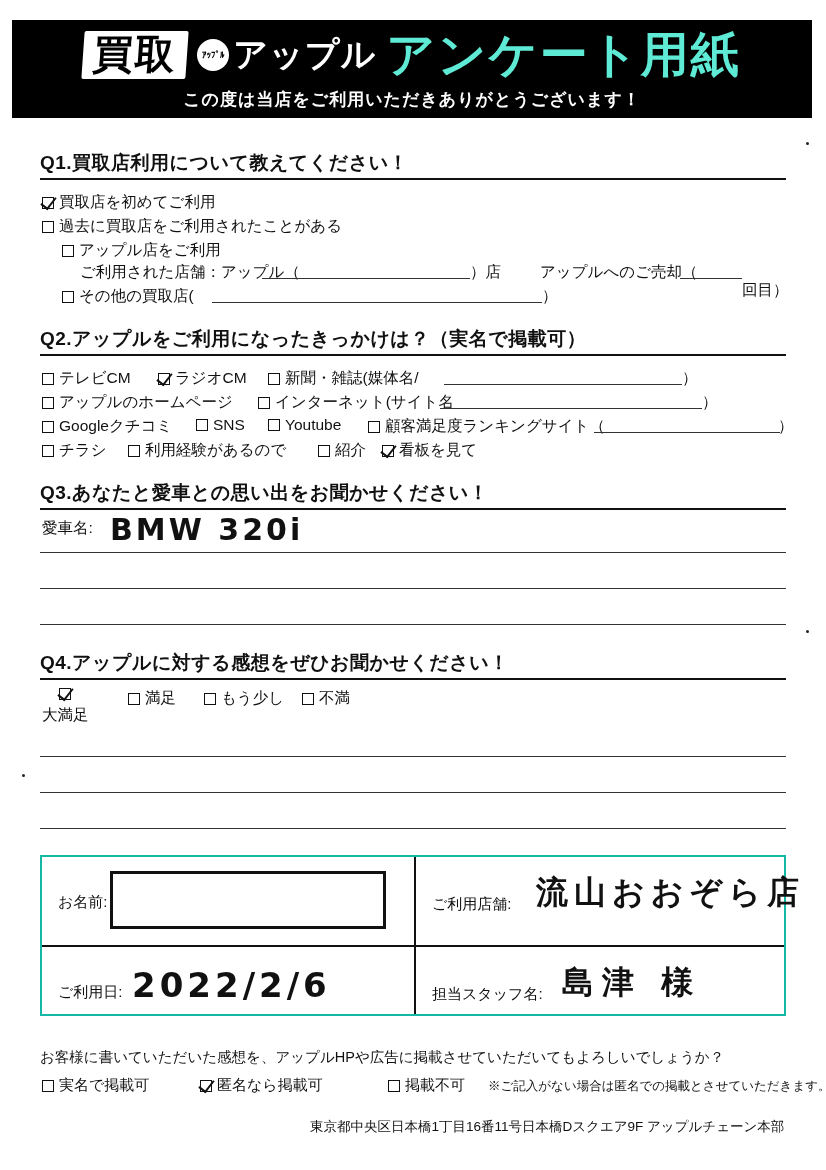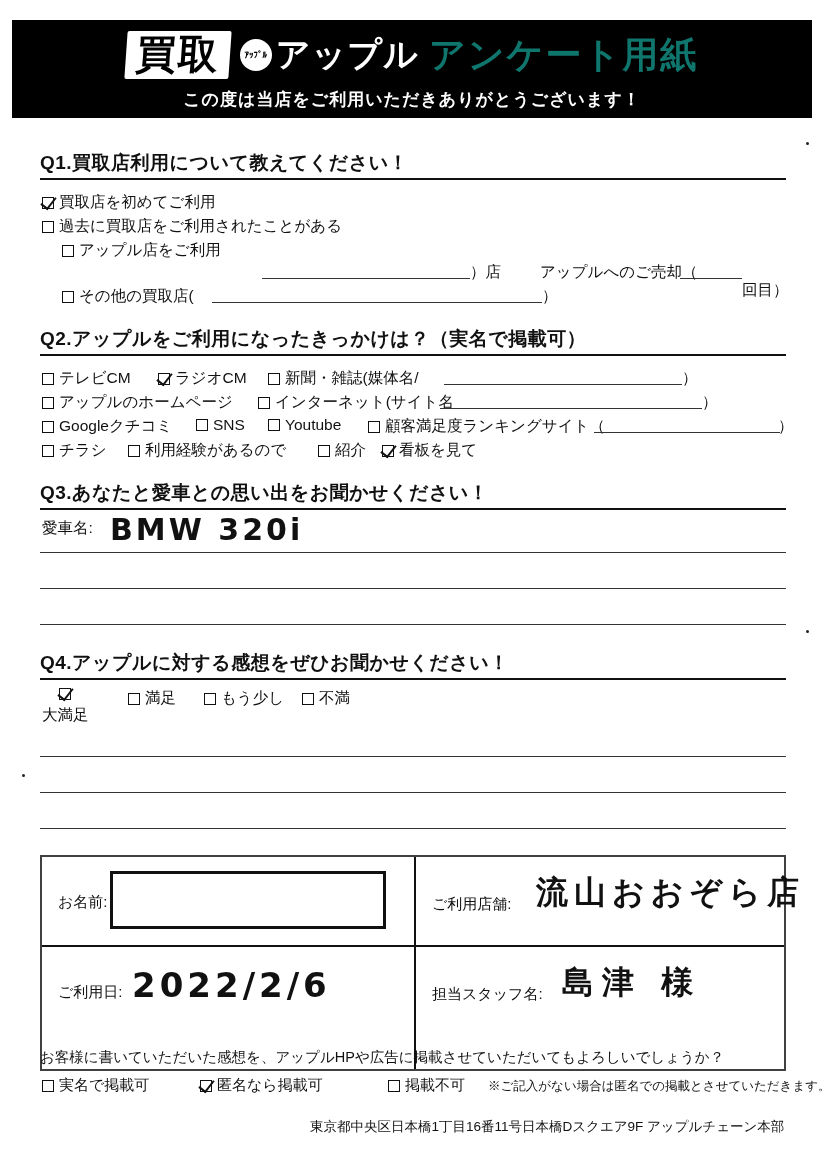--- a/index.html
+++ b/index.html
@@ -69,24 +69,24 @@
     justify-content: center;
     line-height: 1;
   }
   .logo-text {
     font-size: 34px;
     font-weight: bold;
     letter-spacing: 1px;
     color: #fff;
   }
   .banner-title {
-    font-size: 36px;
+    font-size: 48px;
     font-weight: bold;
     letter-spacing: 2px;
-    color: #0f766e;
+    color: #5eead4;
   }
   .banner-sub {
     text-align: center;
     font-size: 17px;
     font-weight: bold;
     letter-spacing: 1px;
     margin-top: 2px;
   }
 
   
@@ -148,22 +148,22 @@
   .hand.big {
     font-size: 30px;
   }
 
   
   .tbl {
     position: absolute;
     left: 40px;
     top: 855px;
     width: 746px;
-    height: 216px;
-    border: 2px solid #404040;
+    height: 161px;
+    border: 2px solid #14b8a6;
     box-sizing: border-box;
   }
   .tbl .vdiv {
     position: absolute;
     left: 372px;
     top: 0;
     width: 2px;
     height: 100%;
     background: #111;
   }
@@ -230,20 +230,23 @@
     <span>買取店を初めてご利用</span>
   </div>
   <div class="opt" style="left:42px; top:216px;">
     <span class="box"></span>
     <span>過去に買取店をご利用されたことがある</span>
   </div>
   <div class="opt" style="left:62px; top:240px;">
     <span class="box"></span>
     <span>アップル店をご利用</span>
   </div>
+  <div class="opt" style="left:80px; top:262px;">
+    <span>ご利用された店舗：アップル（</span>
+  </div>
   <div class="thin-line" style="left:262px; top:278px; width:208px;"></div>
   <div class="opt" style="left:470px; top:262px;">
     <span>）店</span>
   </div>
   <div class="opt" style="left:540px; top:262px;">
     <span>アップルへのご売却（</span>
   </div>
   <div class="thin-line" style="left:680px; top:278px; width:62px;"></div>
   <div class="opt" style="left:742px; top:280px;align-items:flex-end;">
     <span>回目）</span>

